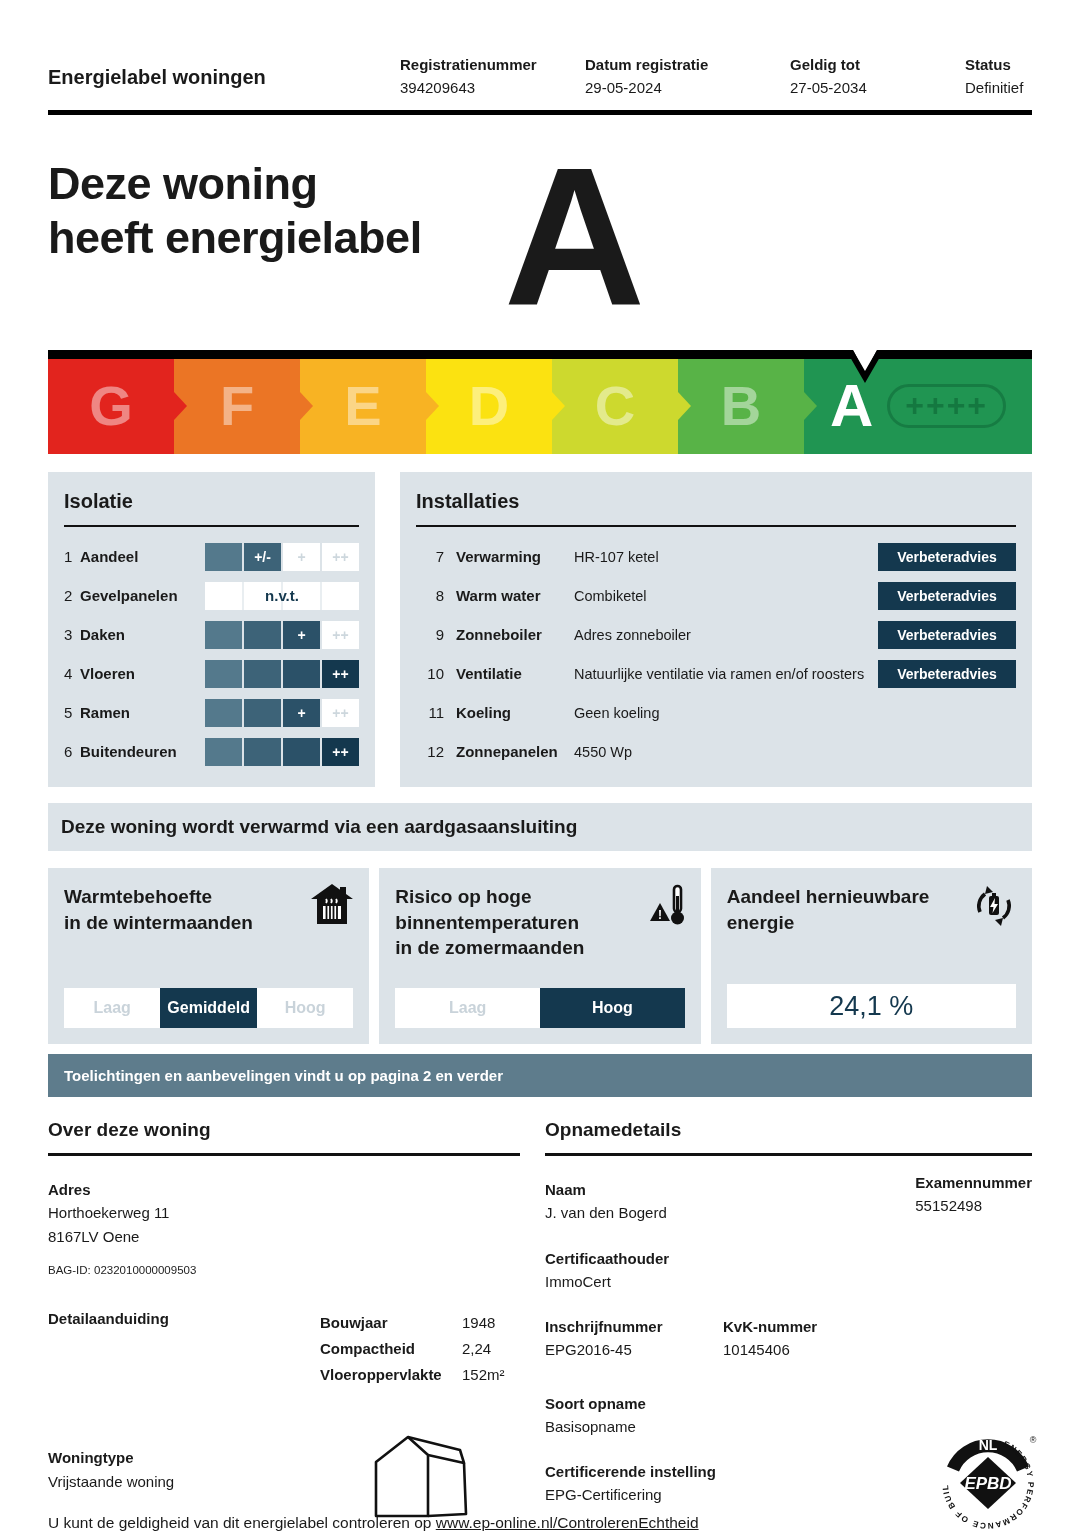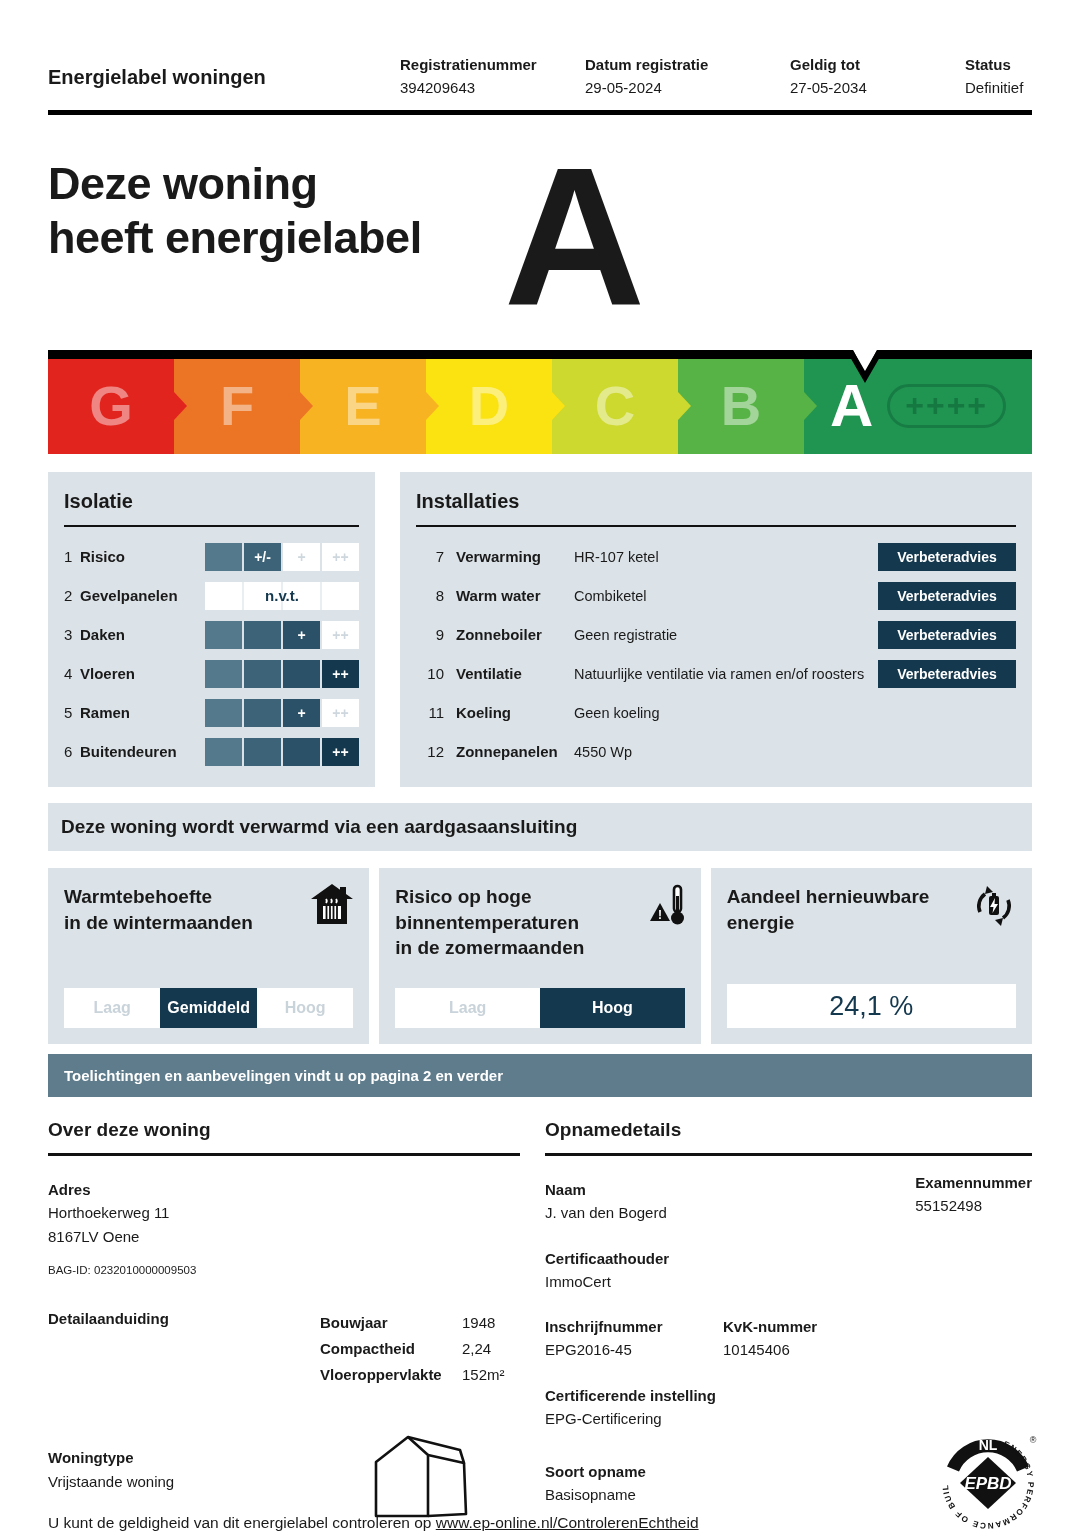--- a/index.html
+++ b/index.html
@@ -175,21 +175,21 @@
   </div>
 
   <div class="panels">
 
     <div class="panel panel-isolatie">
       <h2>Isolatie</h2>
       <div class="rule"></div>
 
       <div class="iso-row">
         <span class="iso-num">1</span>
-        <span class="iso-label">Risico</span>
+        <span class="iso-label">Aandeel</span>
         <div class="cells">
           <div class="cell fill" style="background: rgb(84, 121, 140);"></div>
           <div class="cell fill" style="background: rgb(61, 99, 120);">+/-</div>
           <div class="cell off">+</div>
           <div class="cell off">++</div>
         </div>
       </div>
 
       <div class="iso-row">
         <span class="iso-num">2</span>
@@ -254,21 +254,21 @@
       </div>
       <div class="inst-row">
         <span class="inst-num">8</span>
         <span class="inst-label">Warm water</span>
         <span class="inst-value">Combiketel</span>
         <button class="advice-btn">Verbeteradvies</button>
       </div>
       <div class="inst-row">
         <span class="inst-num">9</span>
         <span class="inst-label">Zonneboiler</span>
-        <span class="inst-value">Geen registratie</span>
+        <span class="inst-value">Adres zonneboiler</span>
         <button class="advice-btn">Verbeteradvies</button>
       </div>
       <div class="inst-row">
         <span class="inst-num">10</span>
         <span class="inst-label">Ventilatie</span>
         <span class="inst-value">Natuurlijke ventilatie via ramen en/of roosters</span>
         <button class="advice-btn">Verbeteradvies</button>
       </div>
       <div class="inst-row">
         <span class="inst-num">11</span>
@@ -421,28 +421,28 @@
         <div class="pair1" style="width:178px">
           <div class="b">Inschrijfnummer</div>
           <div>EPG2016-45</div>
         </div>
         <div>
           <div class="b">KvK-nummer</div>
           <div>10145406</div>
         </div>
       </div>
 
+      <div class="blk" style="margin-top:30px">
+        <div class="b">Soort opname</div>
+        <div>Basisopname</div>
+      </div>
+
       <div class="blk">
         <div class="b">Certificerende instelling</div>
         <div>EPG-Certificering</div>
-      </div>
-
-      <div class="blk" style="margin-top:30px">
-        <div class="b">Soort opname</div>
-        <div>Basisopname</div>
       </div>
 
       <svg class="epbd" width="104" height="104" viewBox="0 0 104 104">
         <defs>
           <path id="ringpath" d="M52 54 m-40 0 a40 40 0 1 1 80 0 a40 40 0 1 1 -80 0"></path>
         </defs>
         <path d="M17 40 A38 38 0 0 1 87 40" fill="none" stroke="#111" stroke-width="13"></path>
         <text font-size="8.2" font-weight="bold" fill="#111" letter-spacing="1.4" font-family="Liberation Sans, sans-serif">
           <textPath href="#ringpath" startOffset="31%">ENERGY PERFORMANCE OF BUILDINGS DIRECTIVE</textPath>
         </text>

